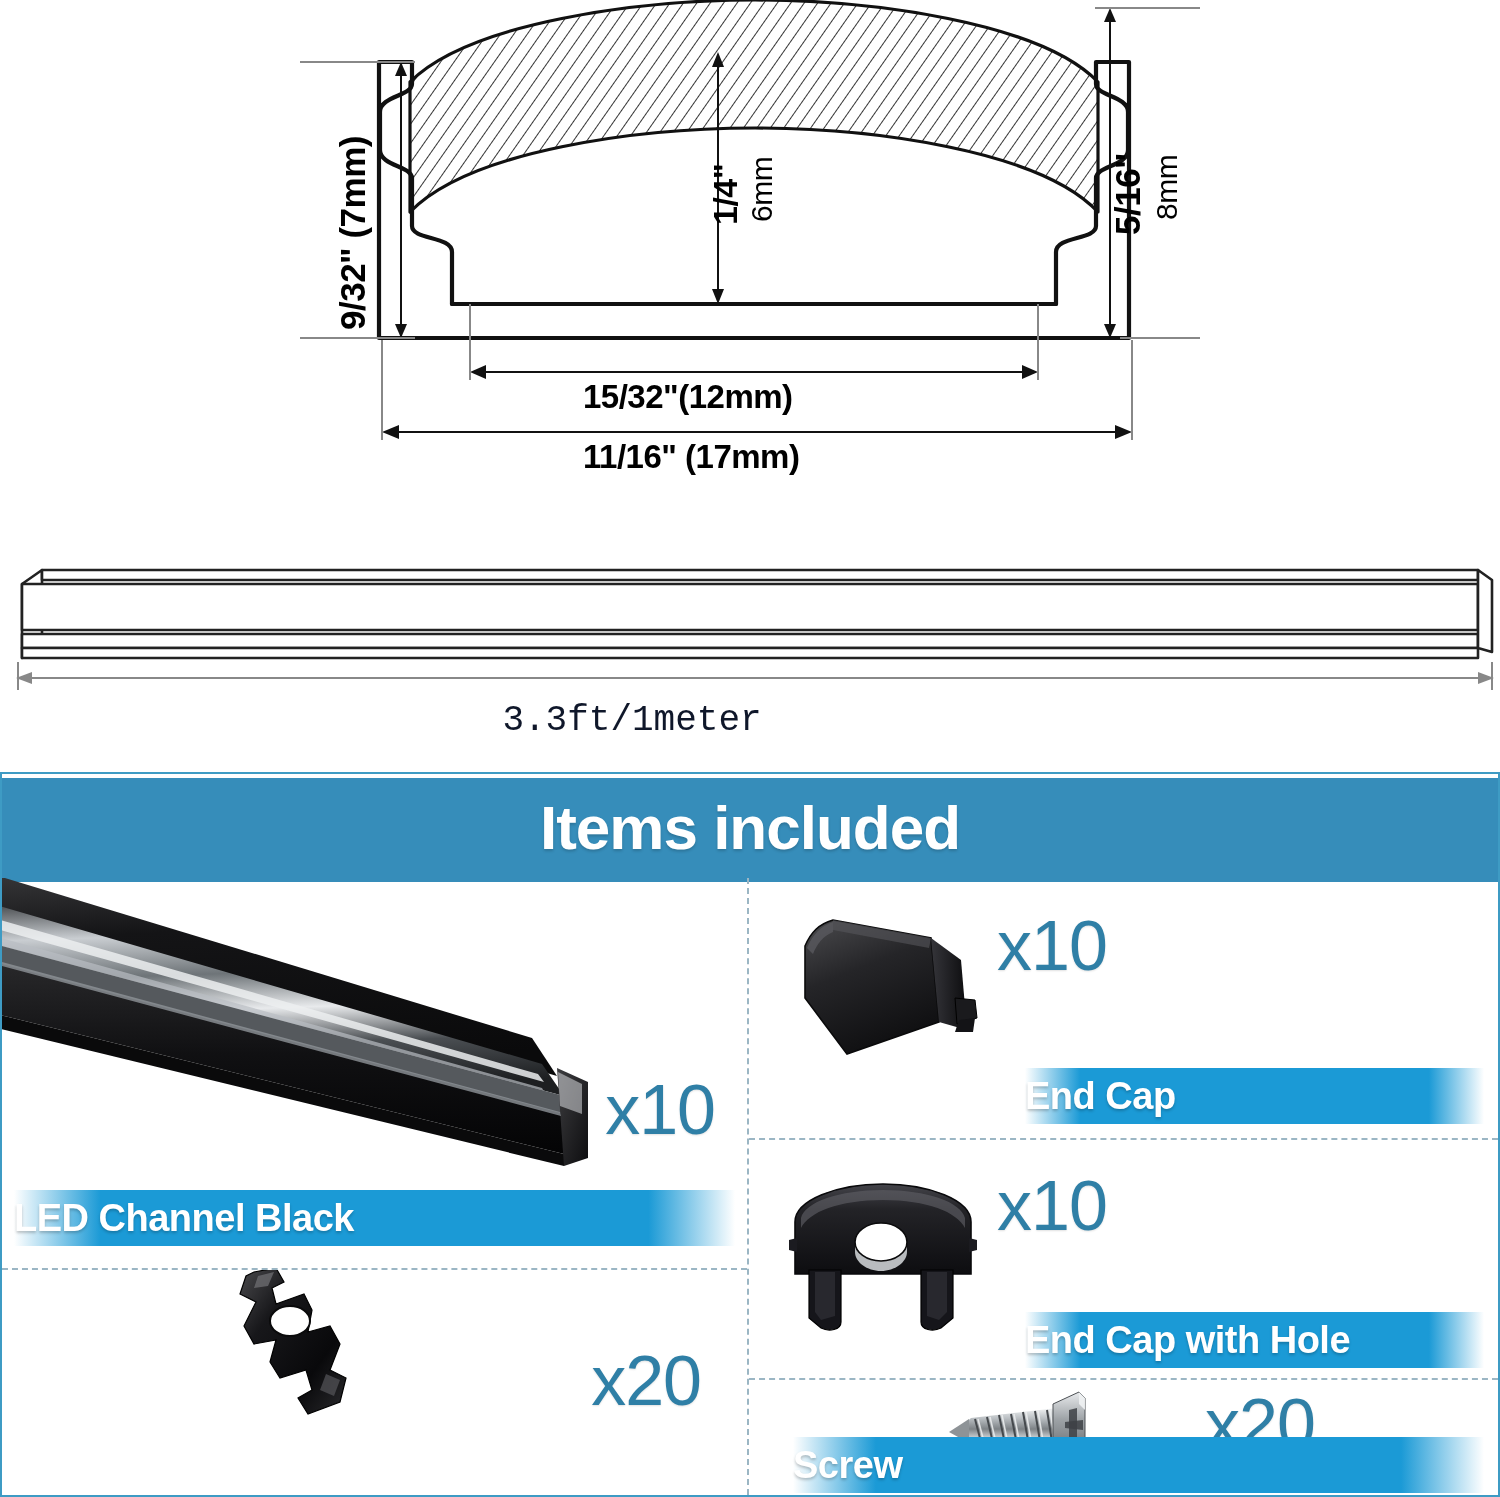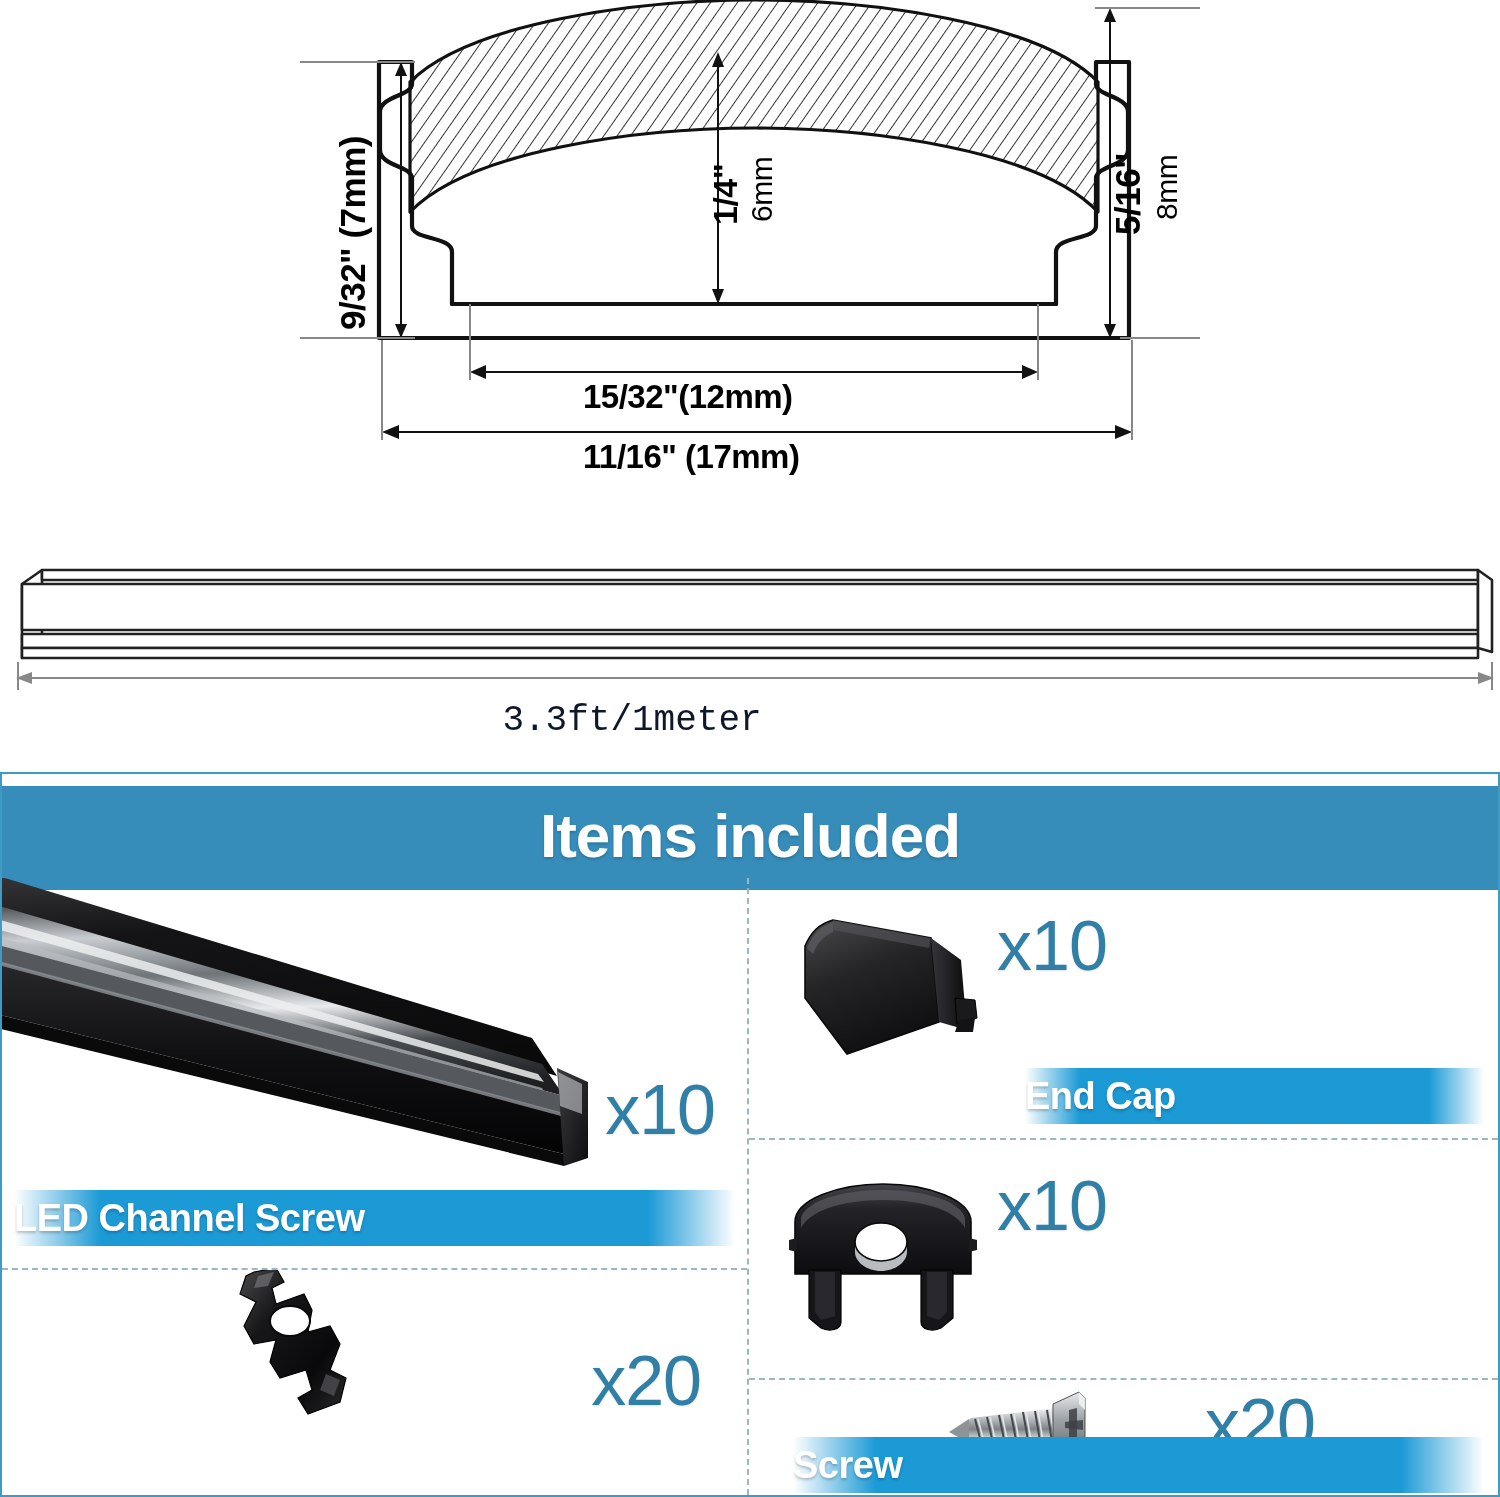--- a/index.html
+++ b/index.html
@@ -83,21 +83,21 @@
     position: absolute;
     left: 0px; top: 772px;
     width: 1500px;
     height: 725px;
     border: 2px solid #3e9bc4;
     box-sizing: border-box;
     background: #ffffff;
   }
   #items-banner {
     position: absolute;
-    left: 0; top: 12px;
+    left: 0; top: 4px;
     width: 100%;
     height: 104px;
     background: #368dba;
   }
   #items-banner-text {
     position: absolute;
     left: 0; top: 14px;
     width: 100%;
     text-align: center;
     color: #ffffff;
@@ -348,21 +348,21 @@
 
             <polygon points="585,200 616,214 616,290 592,298" fill="url(#endFace)"></polygon>
 
             <polygon points="0,86 588,244 589,248 0,90" fill="#8f9498" opacity="0.8"></polygon>
 
             <path d="M 586,204 L 610,216 L 610,246 L 588,238 Z" fill="#d8dbde" opacity="0.55"></path>
           </svg>
 
           <div class="qty" style="right:32px; bottom:118px;">x10</div>
 
-          <div class="namebar" style="left:12px; right:12px; bottom:22px;">LED Channel Screw</div>
+          <div class="namebar" style="left:12px; right:12px; bottom:22px;">LED Channel Black</div>
         </div>
 
         <div class="cell" id="cell-clip">
 
           <svg class="photo" style="left:178px; top:-4px;" width="220" height="160" viewBox="0 0 220 160">
             <defs>
               <linearGradient id="clipG" x1="0" y1="0" x2="1" y2="1">
                 <stop offset="0%" stop-color="#4a4a4d"></stop>
                 <stop offset="30%" stop-color="#17171a"></stop>
                 <stop offset="70%" stop-color="#09090b"></stop>
@@ -460,20 +460,21 @@
             <ellipse cx="100" cy="72" rx="26" ry="19" fill="#ffffff"></ellipse>
             <path d="M 74,72 C 74,82 86,91 100,91 C 114,91 126,82 126,72 L 126,82 C 126,92 114,101 100,101 C 86,101 74,92 74,82 Z" fill="#b9bcbf"></path>
             <ellipse cx="100" cy="72" rx="26" ry="19" fill="none" stroke="#0a0a0b" stroke-width="1.6"></ellipse>
 
             <path d="M 8,70 L 16,68 L 16,82 L 8,80 Z" fill="#1b1b20"></path>
             <path d="M 188,68 L 196,70 L 196,80 L 188,82 Z" fill="#1b1b20"></path>
           </svg>
 
           <div class="qty" style="left:248px; top:26px;">x10</div>
 
+          <div class="namebar" style="left:276px; right:14px; bottom:10px;">End Cap with Hole</div>
         </div>
 
         <div class="cell" id="cell-screw">
 
           <svg class="photo" style="left:196px; top:8px;" width="150" height="78" viewBox="0 0 150 78">
             <defs>
               <linearGradient id="metalG" x1="0" y1="0" x2="0" y2="1">
                 <stop offset="0%" stop-color="#f2f4f5"></stop>
                 <stop offset="25%" stop-color="#b9bec2"></stop>
                 <stop offset="50%" stop-color="#7d8286"></stop>

